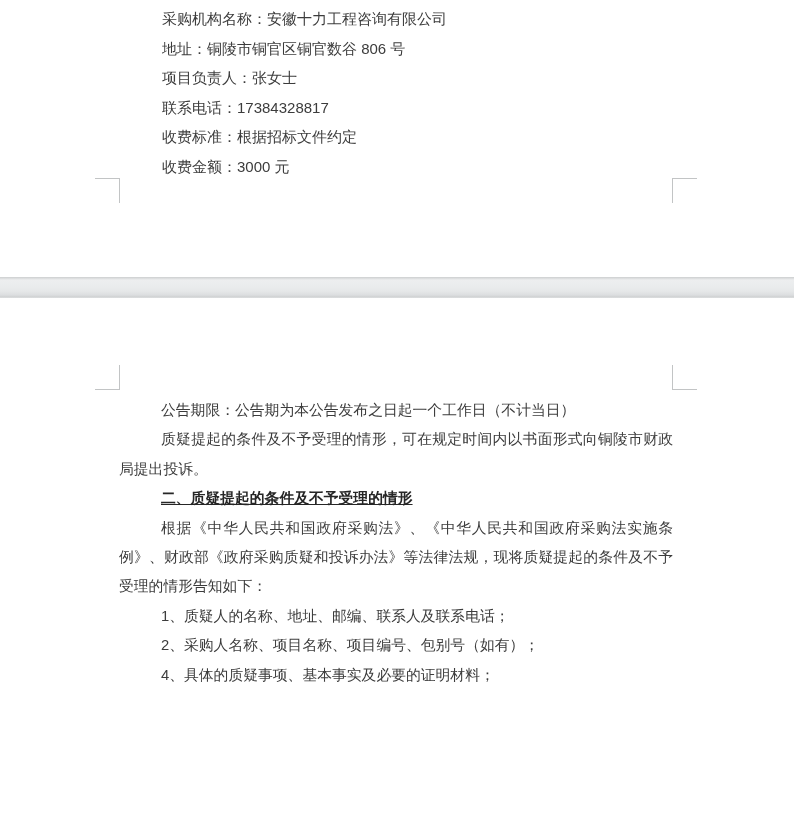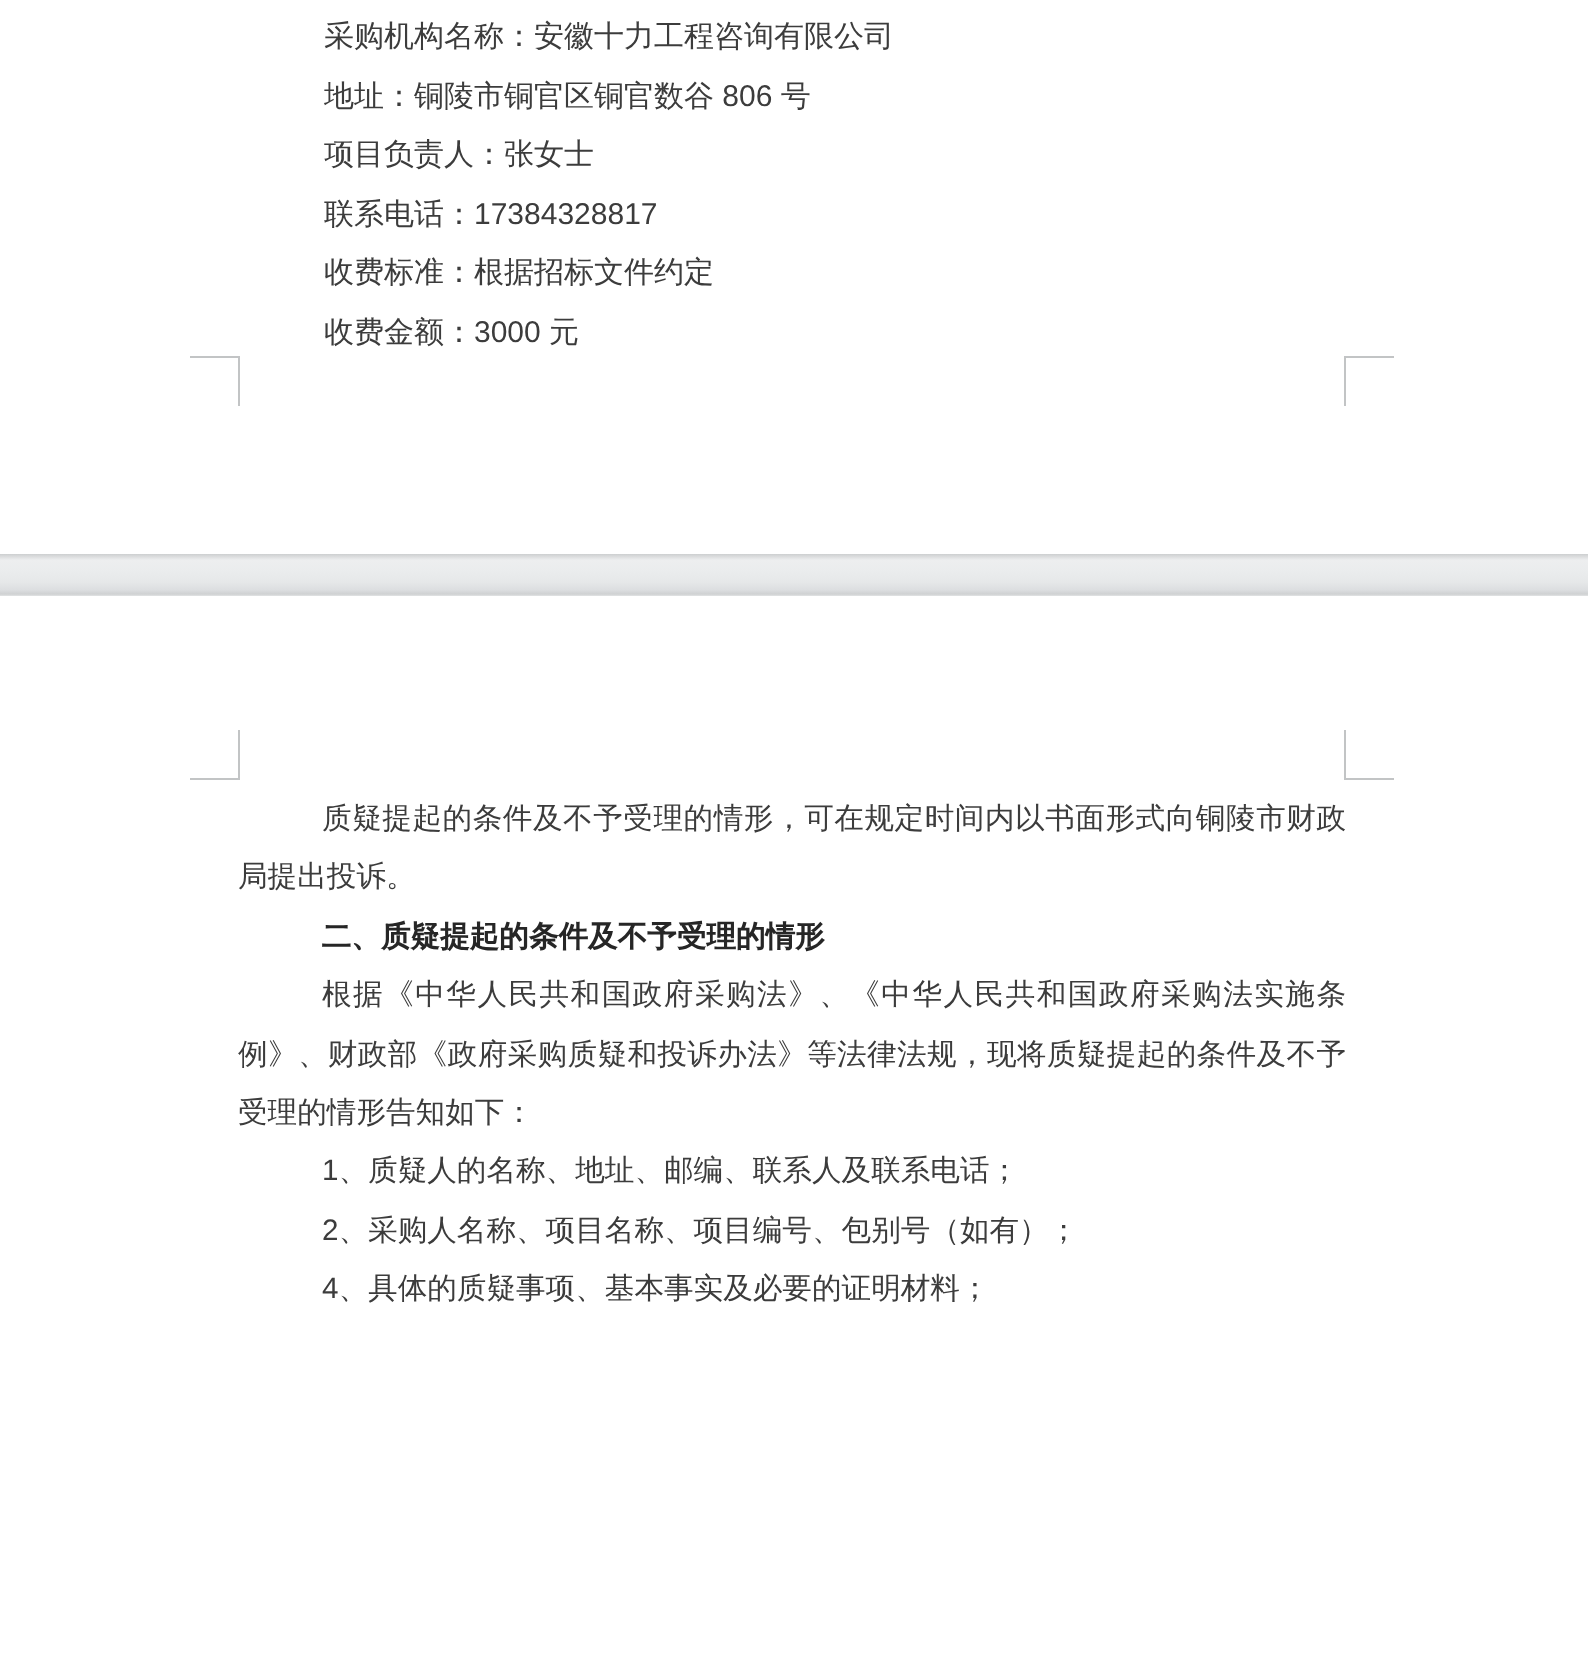--- a/index.html
+++ b/index.html
@@ -37,21 +37,21 @@
   .p2-text {
     position: absolute;
     left: 119px; top: 396px;
     width: 554px;
     font-size: 14.8px;
     line-height: 29.4px;
     color: #3c3c3c;
     text-align: justify;
   }
   .p2-text p { margin: 0; text-indent: 42px; }
-  .p2-text p.bold { font-weight: bold; color: #262626; }
+  .p2-text p.bold { font-weight: bold; color: #262626; text-decoration: underline; }
   
   .corner { position: absolute; width: 24px; height: 24px; }
   .c-p1-left  { left: 95px;  top: 178px; border-top: 1px solid #c2c4c5;    border-right: 1px solid #c2c4c5; }
   .c-p1-right { left: 672px; top: 178px; border-top: 1px solid #c2c4c5;    border-left: 1px solid #c2c4c5; }
   .c-p2-left  { left: 95px;  top: 365px; border-bottom: 1px solid #c2c4c5; border-right: 1px solid #c2c4c5; }
   .c-p2-right { left: 672px; top: 365px; border-bottom: 1px solid #c2c4c5; border-left: 1px solid #c2c4c5; }
 </style>
 </head>
 <body>
 
@@ -69,20 +69,21 @@
     <div class="corner c-p1-left"></div>
     <div class="corner c-p1-right"></div>
   </section>
 
   <div class="page-gap"></div>
 
   <section class="page page-2">
     <div class="corner c-p2-left"></div>
     <div class="corner c-p2-right"></div>
     <div class="p2-text">
+        <p>公告期限：公告期为本公告发布之日起一个工作日（不计当日）</p>
         <p>质疑提起的条件及不予受理的情形，可在规定时间内以书面形式向铜陵市财政局提出投诉。</p>
         <p class="bold">二、质疑提起的条件及不予受理的情形</p>
         <p>根据《中华人民共和国政府采购法》、《中华人民共和国政府采购法实施条例》、财政部《政府采购质疑和投诉办法》等法律法规，现将质疑提起的条件及不予受理的情形告知如下：</p>
         <p>1、质疑人的名称、地址、邮编、联系人及联系电话；</p>
         <p>2、采购人名称、项目名称、项目编号、包别号（如有）；</p>
         <p>4、具体的质疑事项、基本事实及必要的证明材料；</p>
       </div>
   </section>
 
 </div>

